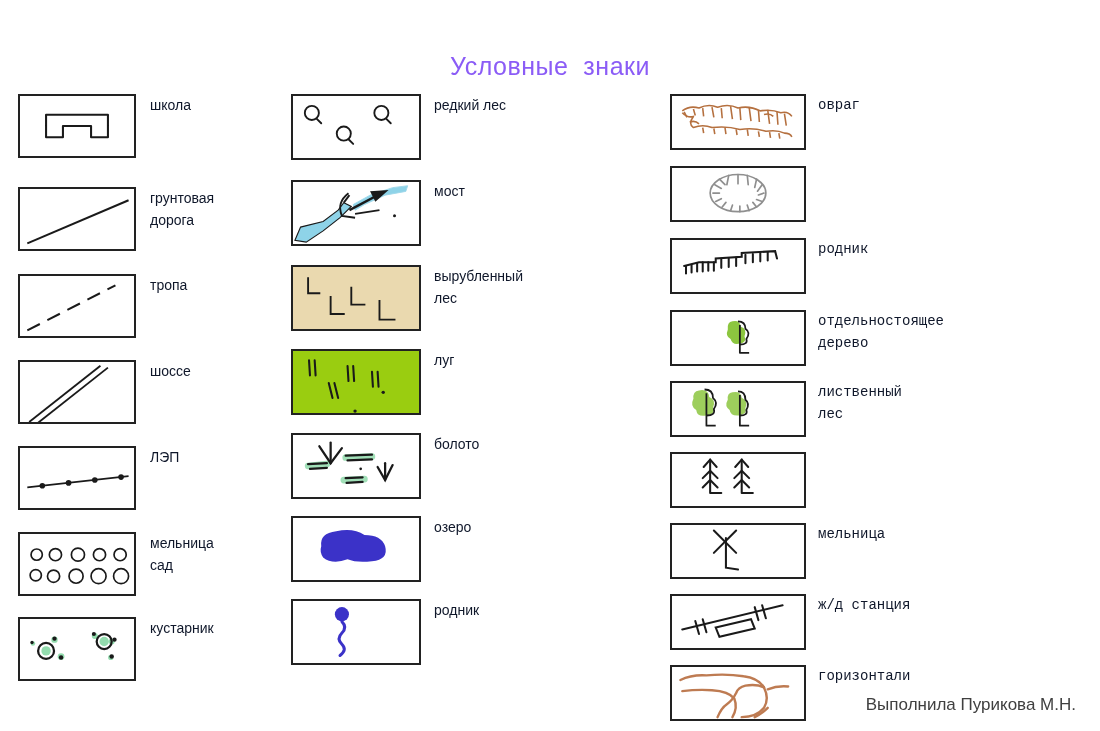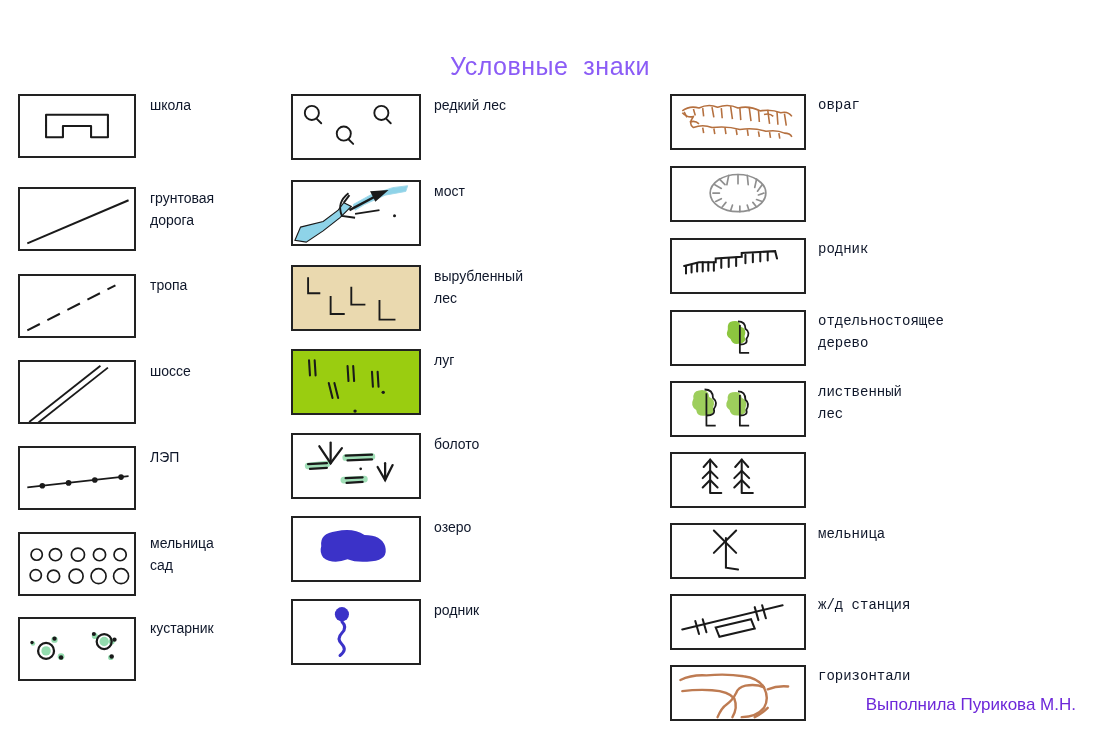--- a/index.html
+++ b/index.html
@@ -63,21 +63,21 @@
   #col-2 .row-label { margin-left: 13px; }
   
   #col-3 .sym-box { width: 136px; height: 56px; }
   #col-3 .row-label { margin-left: 12px; font-family: Liberation Mono, monospace; }
 
   #footer-credit {
     position: absolute;
     right: 24px;
     bottom: 16px;
     font-size: 17px;
-    color: #6d28d9;
+    color: #404040;
   }
 </style>
 </head>
 <body>
 
 <div id="page-title">Условные  знаки</div>
 
 <div class="legend-col" id="col-1">
 
   <div class="legend-row" style="margin-bottom:29px">

